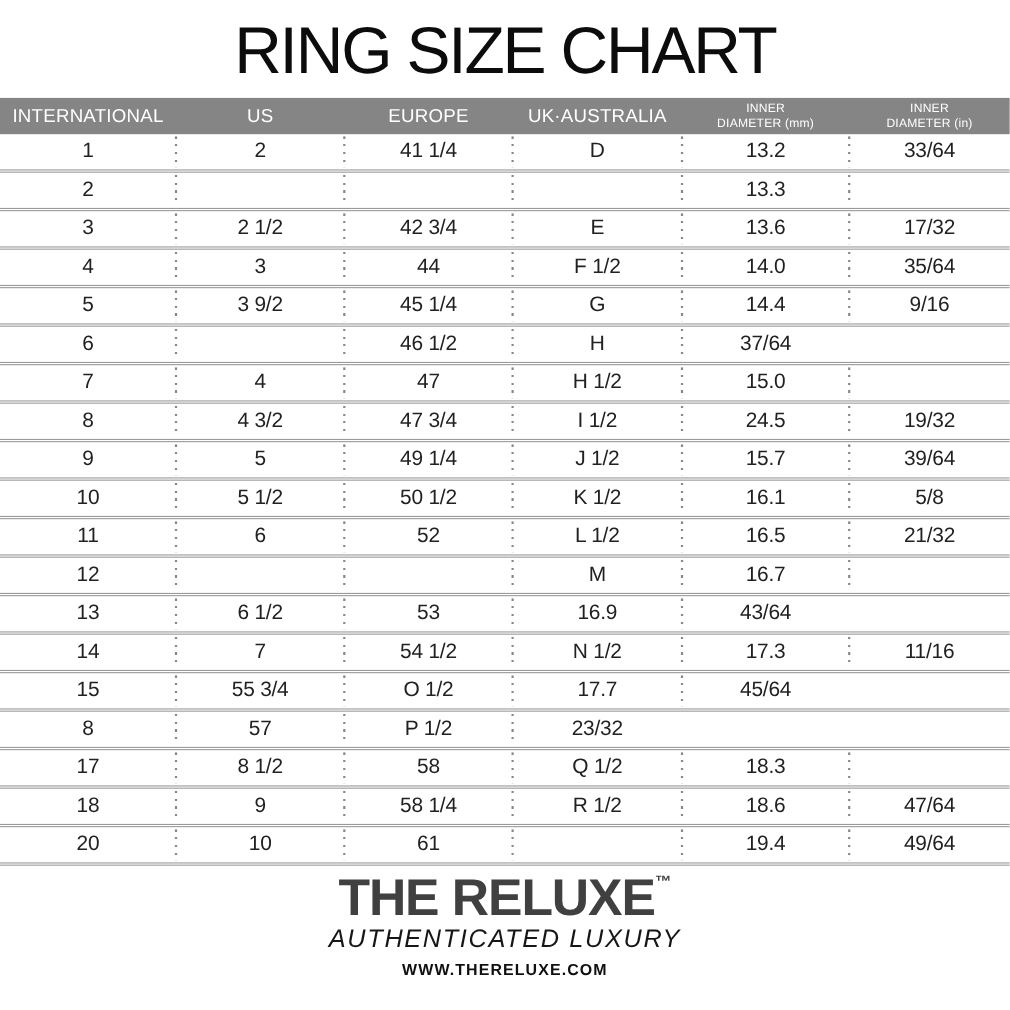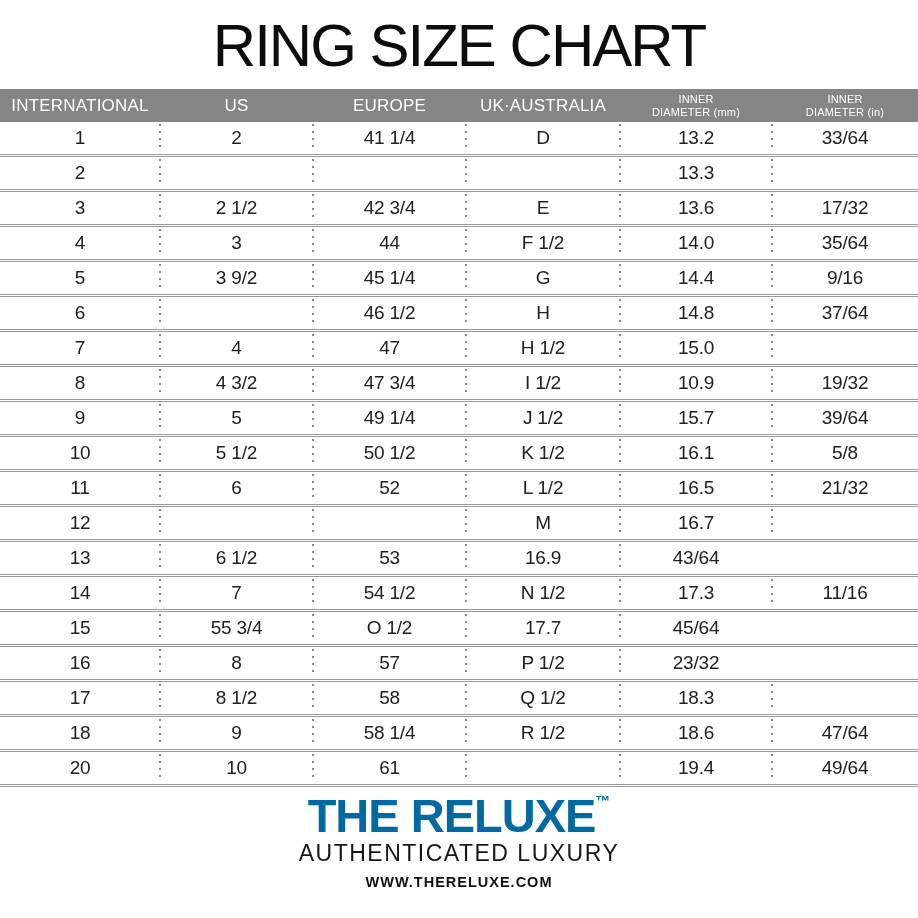--- a/index.html
+++ b/index.html
@@ -47,29 +47,29 @@
   }
   .cell:not(:first-child)::before {
     content: ""; position: absolute; left: -1px; top: 2px; bottom: 2px; width: 2px;
     background: repeating-linear-gradient(to bottom, #878787 0 2px, transparent 2px 7px);
   }
 
   
   .footer { text-align: center; padding-top: 5px; }
   .brand {
     font-size: 47px; font-weight: 900; letter-spacing: -1px;
-    line-height: 1.0; color: #0369a1; white-space: nowrap;
+    line-height: 1.0; color: #404040; white-space: nowrap;
   }
   .brand sup {
     font-size: 15px; font-weight: 900; letter-spacing: 0;
     vertical-align: 26px;
   }
   .tagline {
     font-size: 23px; font-weight: 400; letter-spacing: 1.5px;
-    color: #161616; margin-top: 1px;
+    color: #161616; margin-top: 1px; font-style: italic;
   }
   .website {
     font-size: 14.5px; font-weight: 700; letter-spacing: 1px;
     color: #101010; margin-top: 7px;
   }
 </style>
 </head>
 <body>
 
 <div class="page">
@@ -138,37 +138,36 @@
           <div class="cell">45 1/4</div>
           <div class="cell">G</div>
           <div class="cell">14.4</div>
           <div class="cell">9/16</div>
         </div>
         <div class="row">
           <div class="cell">6</div>
           <div class="cell"></div>
           <div class="cell">46 1/2</div>
           <div class="cell">H</div>
-          <div class="cell">14.8</div>
           <div class="cell">37/64</div>
         </div>
         <div class="row">
           <div class="cell">7</div>
           <div class="cell">4</div>
           <div class="cell">47</div>
           <div class="cell">H 1/2</div>
           <div class="cell">15.0</div>
           <div class="cell"></div>
         </div>
         <div class="row">
           <div class="cell">8</div>
           <div class="cell">4 3/2</div>
           <div class="cell">47 3/4</div>
           <div class="cell">I 1/2</div>
-          <div class="cell">10.9</div>
+          <div class="cell">24.5</div>
           <div class="cell">19/32</div>
         </div>
         <div class="row">
           <div class="cell">9</div>
           <div class="cell">5</div>
           <div class="cell">49 1/4</div>
           <div class="cell">J 1/2</div>
           <div class="cell">15.7</div>
           <div class="cell">39/64</div>
         </div>
@@ -212,21 +211,20 @@
           <div class="cell">11/16</div>
         </div>
         <div class="row">
           <div class="cell">15</div>
           <div class="cell">55 3/4</div>
           <div class="cell">O 1/2</div>
           <div class="cell">17.7</div>
           <div class="cell">45/64</div>
         </div>
         <div class="row">
-          <div class="cell">16</div>
           <div class="cell">8</div>
           <div class="cell">57</div>
           <div class="cell">P 1/2</div>
           <div class="cell">23/32</div>
         </div>
         <div class="row">
           <div class="cell">17</div>
           <div class="cell">8 1/2</div>
           <div class="cell">58</div>
           <div class="cell">Q 1/2</div>

